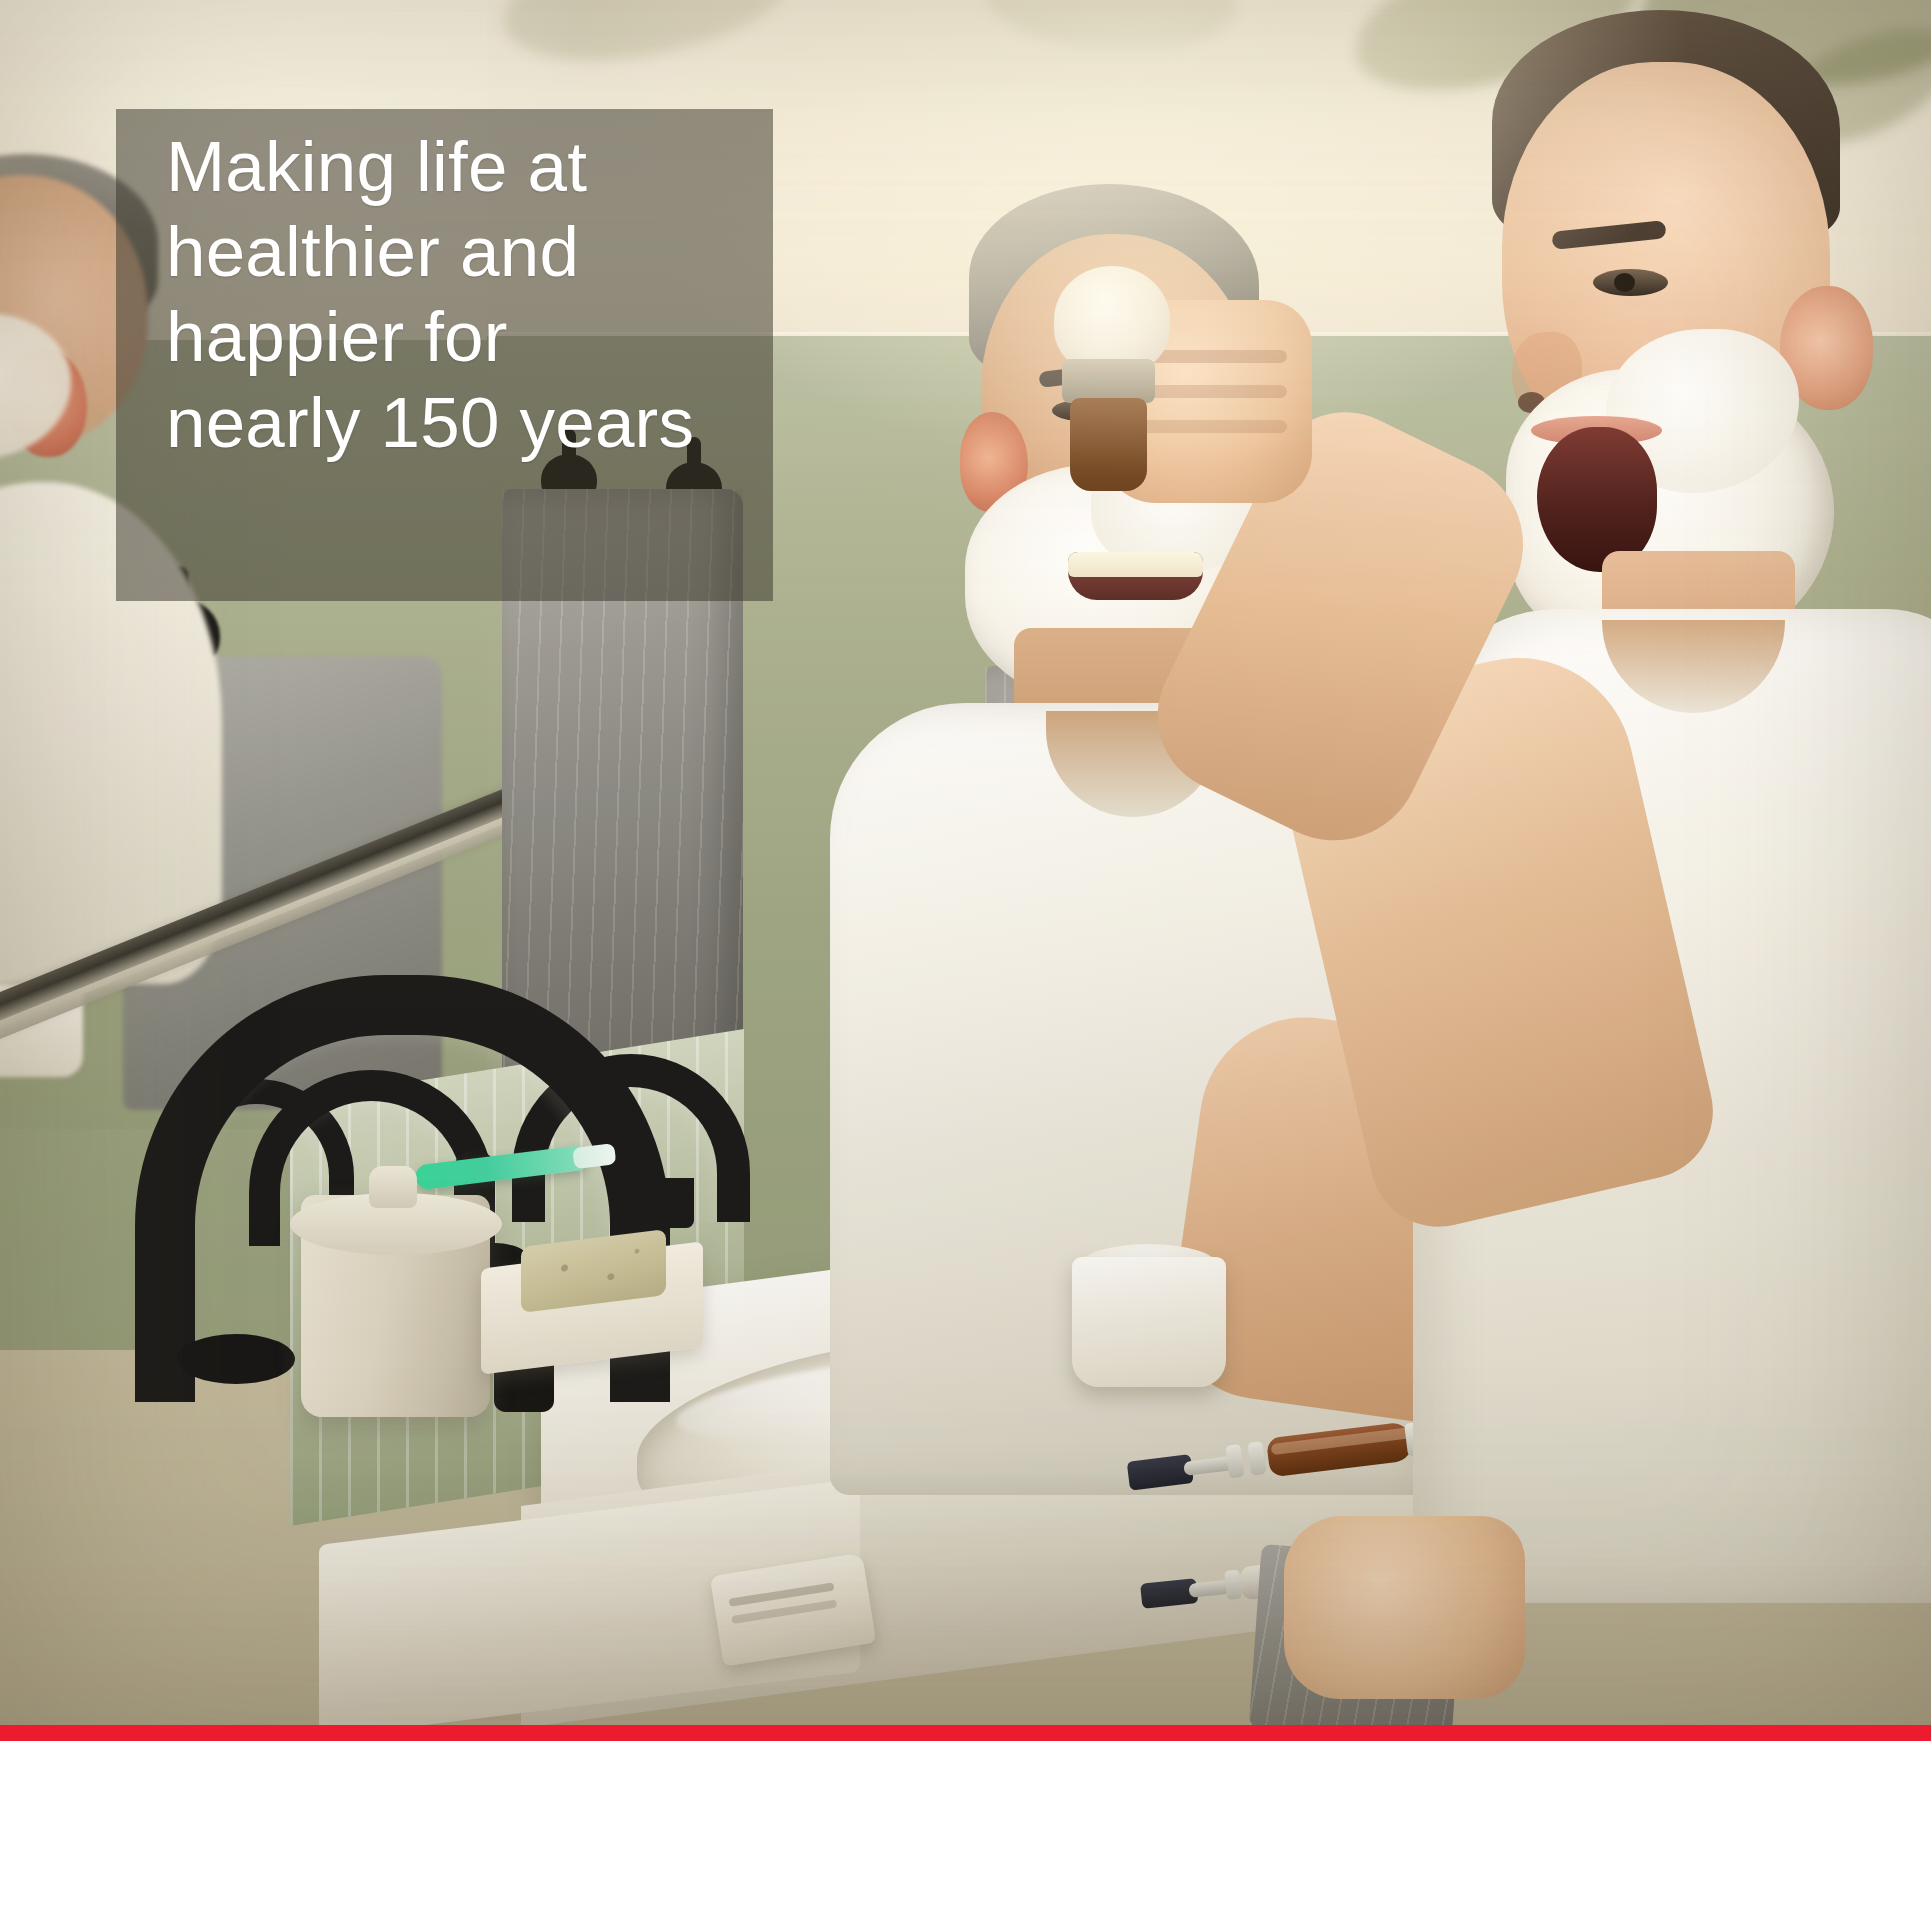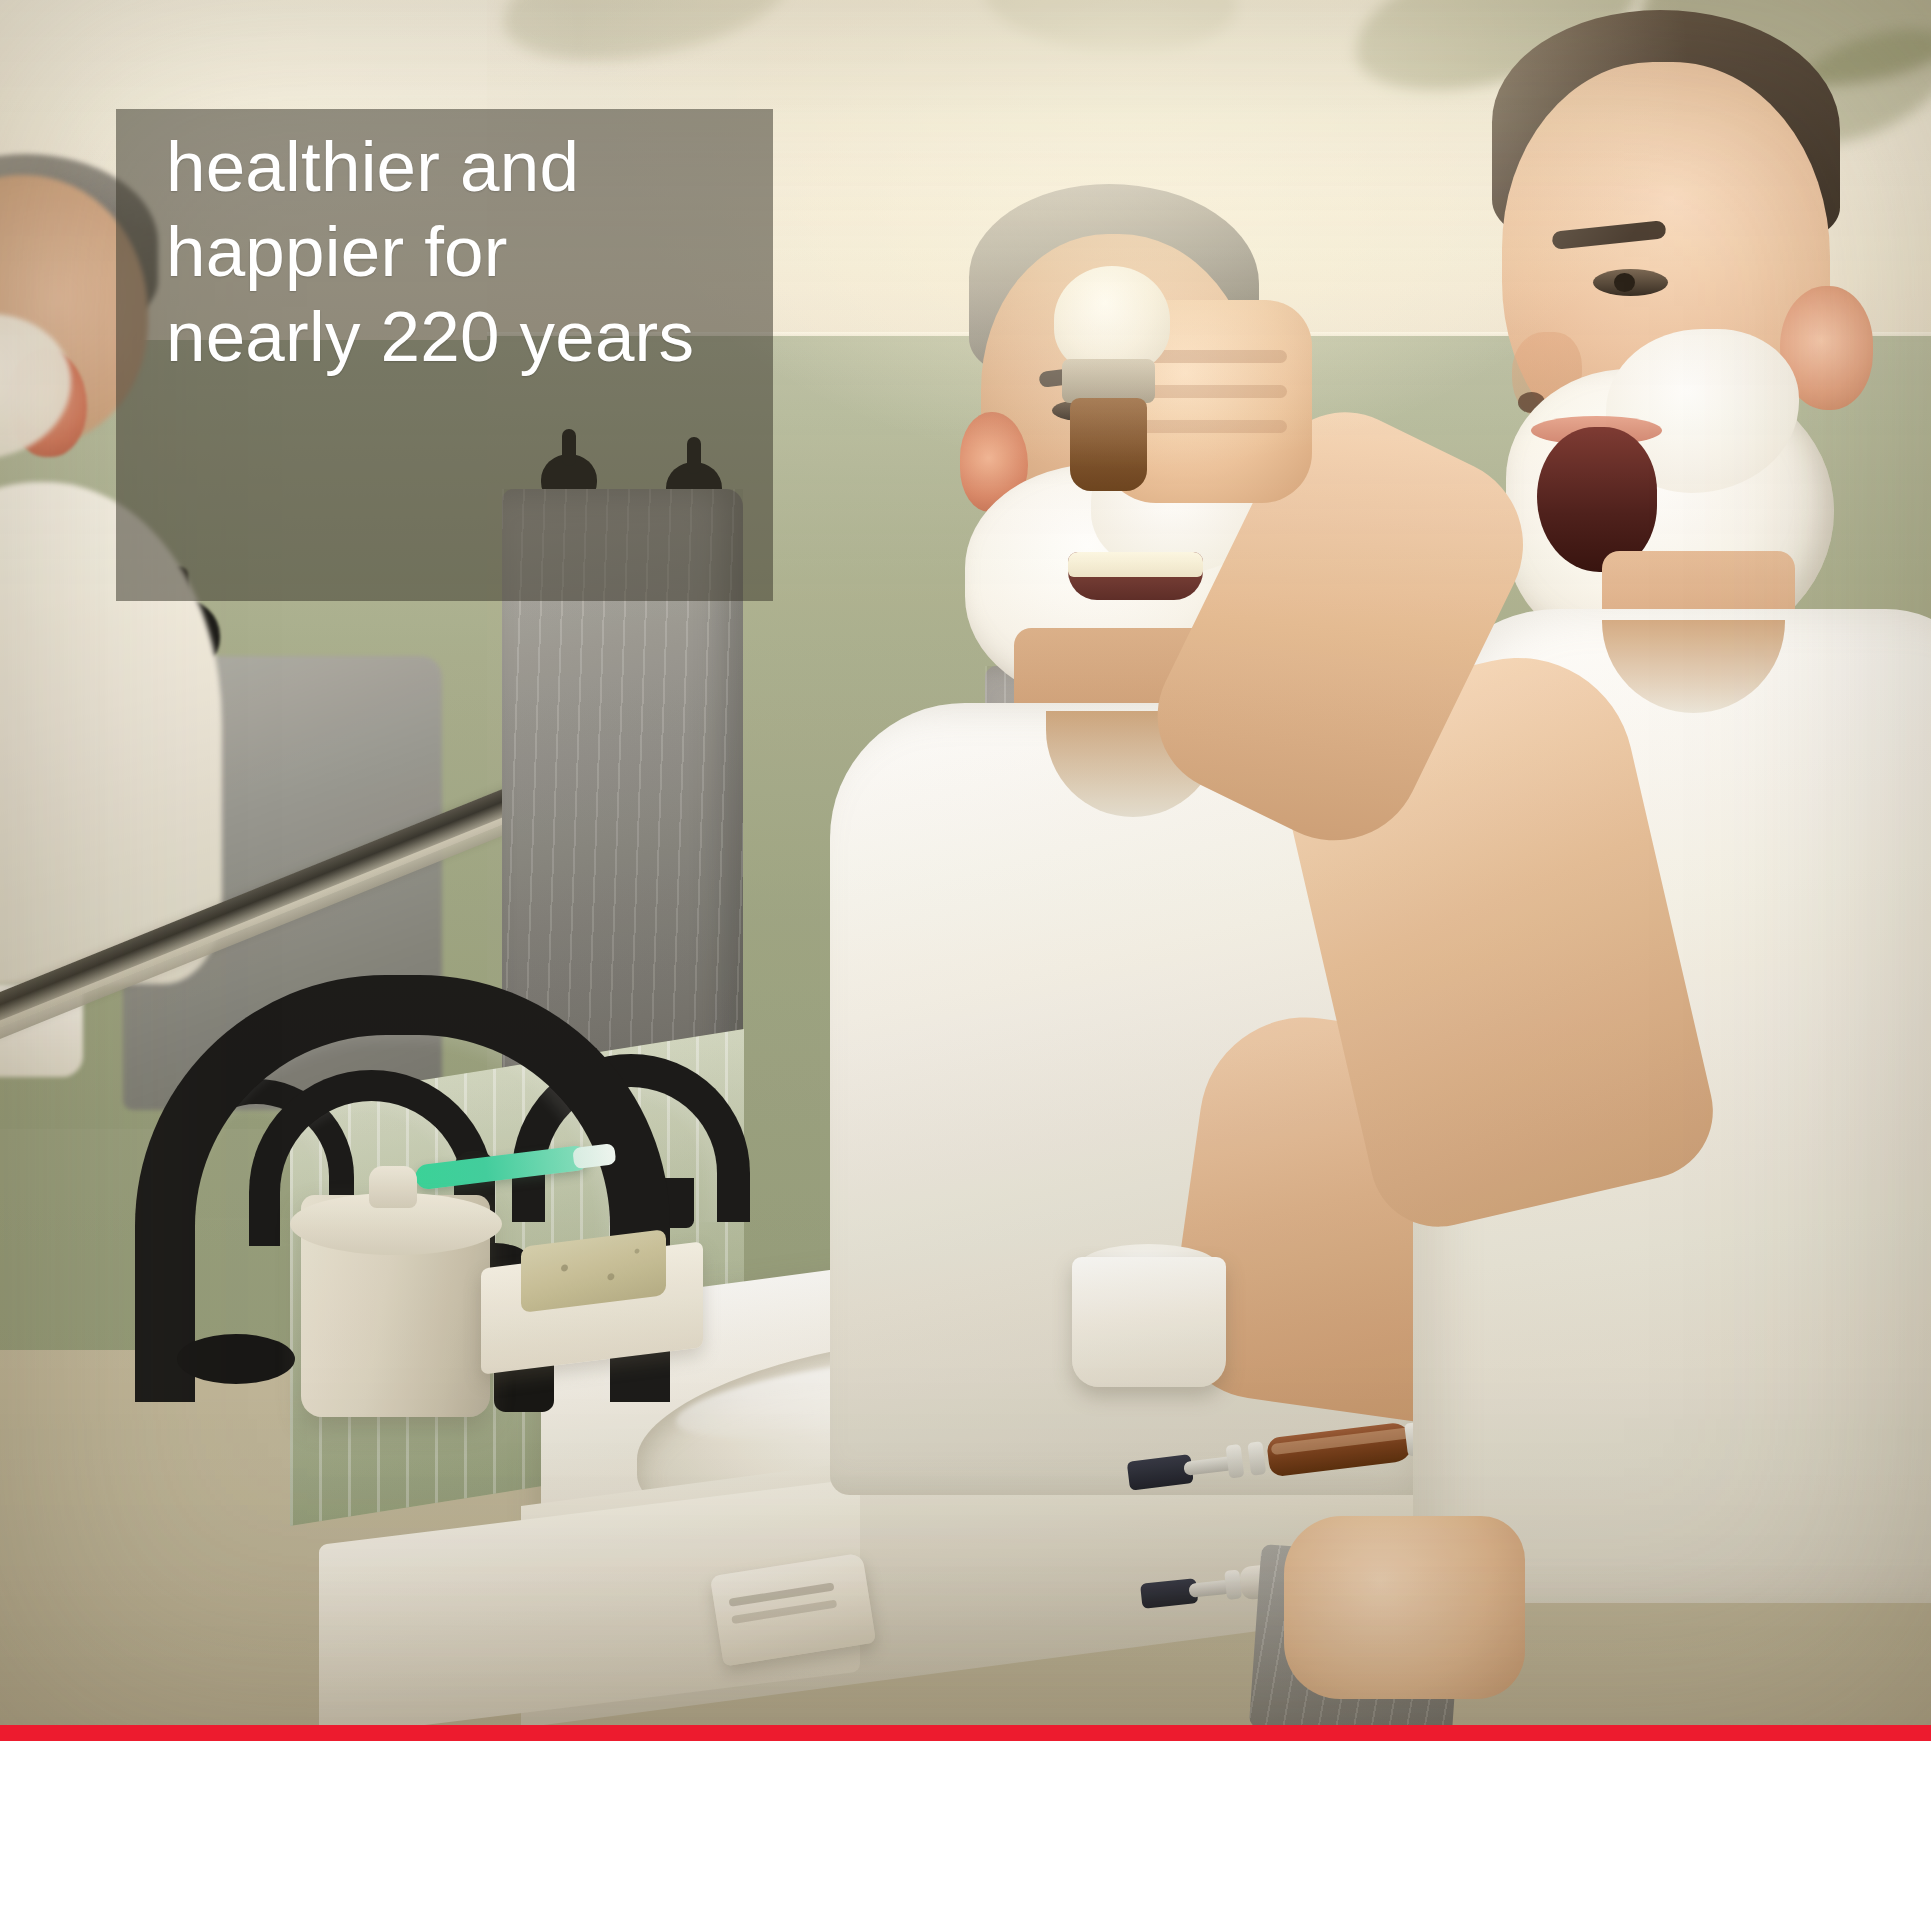--- a/index.html
+++ b/index.html
@@ -474,23 +474,24 @@
     <div class="brush-knot"></div>
     <div class="brush-ferrule"></div>
     <div class="brush-handle"></div>
 
     <div class="bloom"></div>
     <div class="grade"></div>
     <div class="vignette"></div>
 
     <div class="overlay"></div>
     <div class="headline">
+      <span>Making life at</span>
       <span>healthier and</span>
       <span>happier for</span>
-      <span>nearly 220 years</span>
+      <span>nearly 150 years</span>
     </div>
 
   </div>
 
   <div class="redbar"></div>
   <div class="footer">
     
   </div>
 
 </div>

